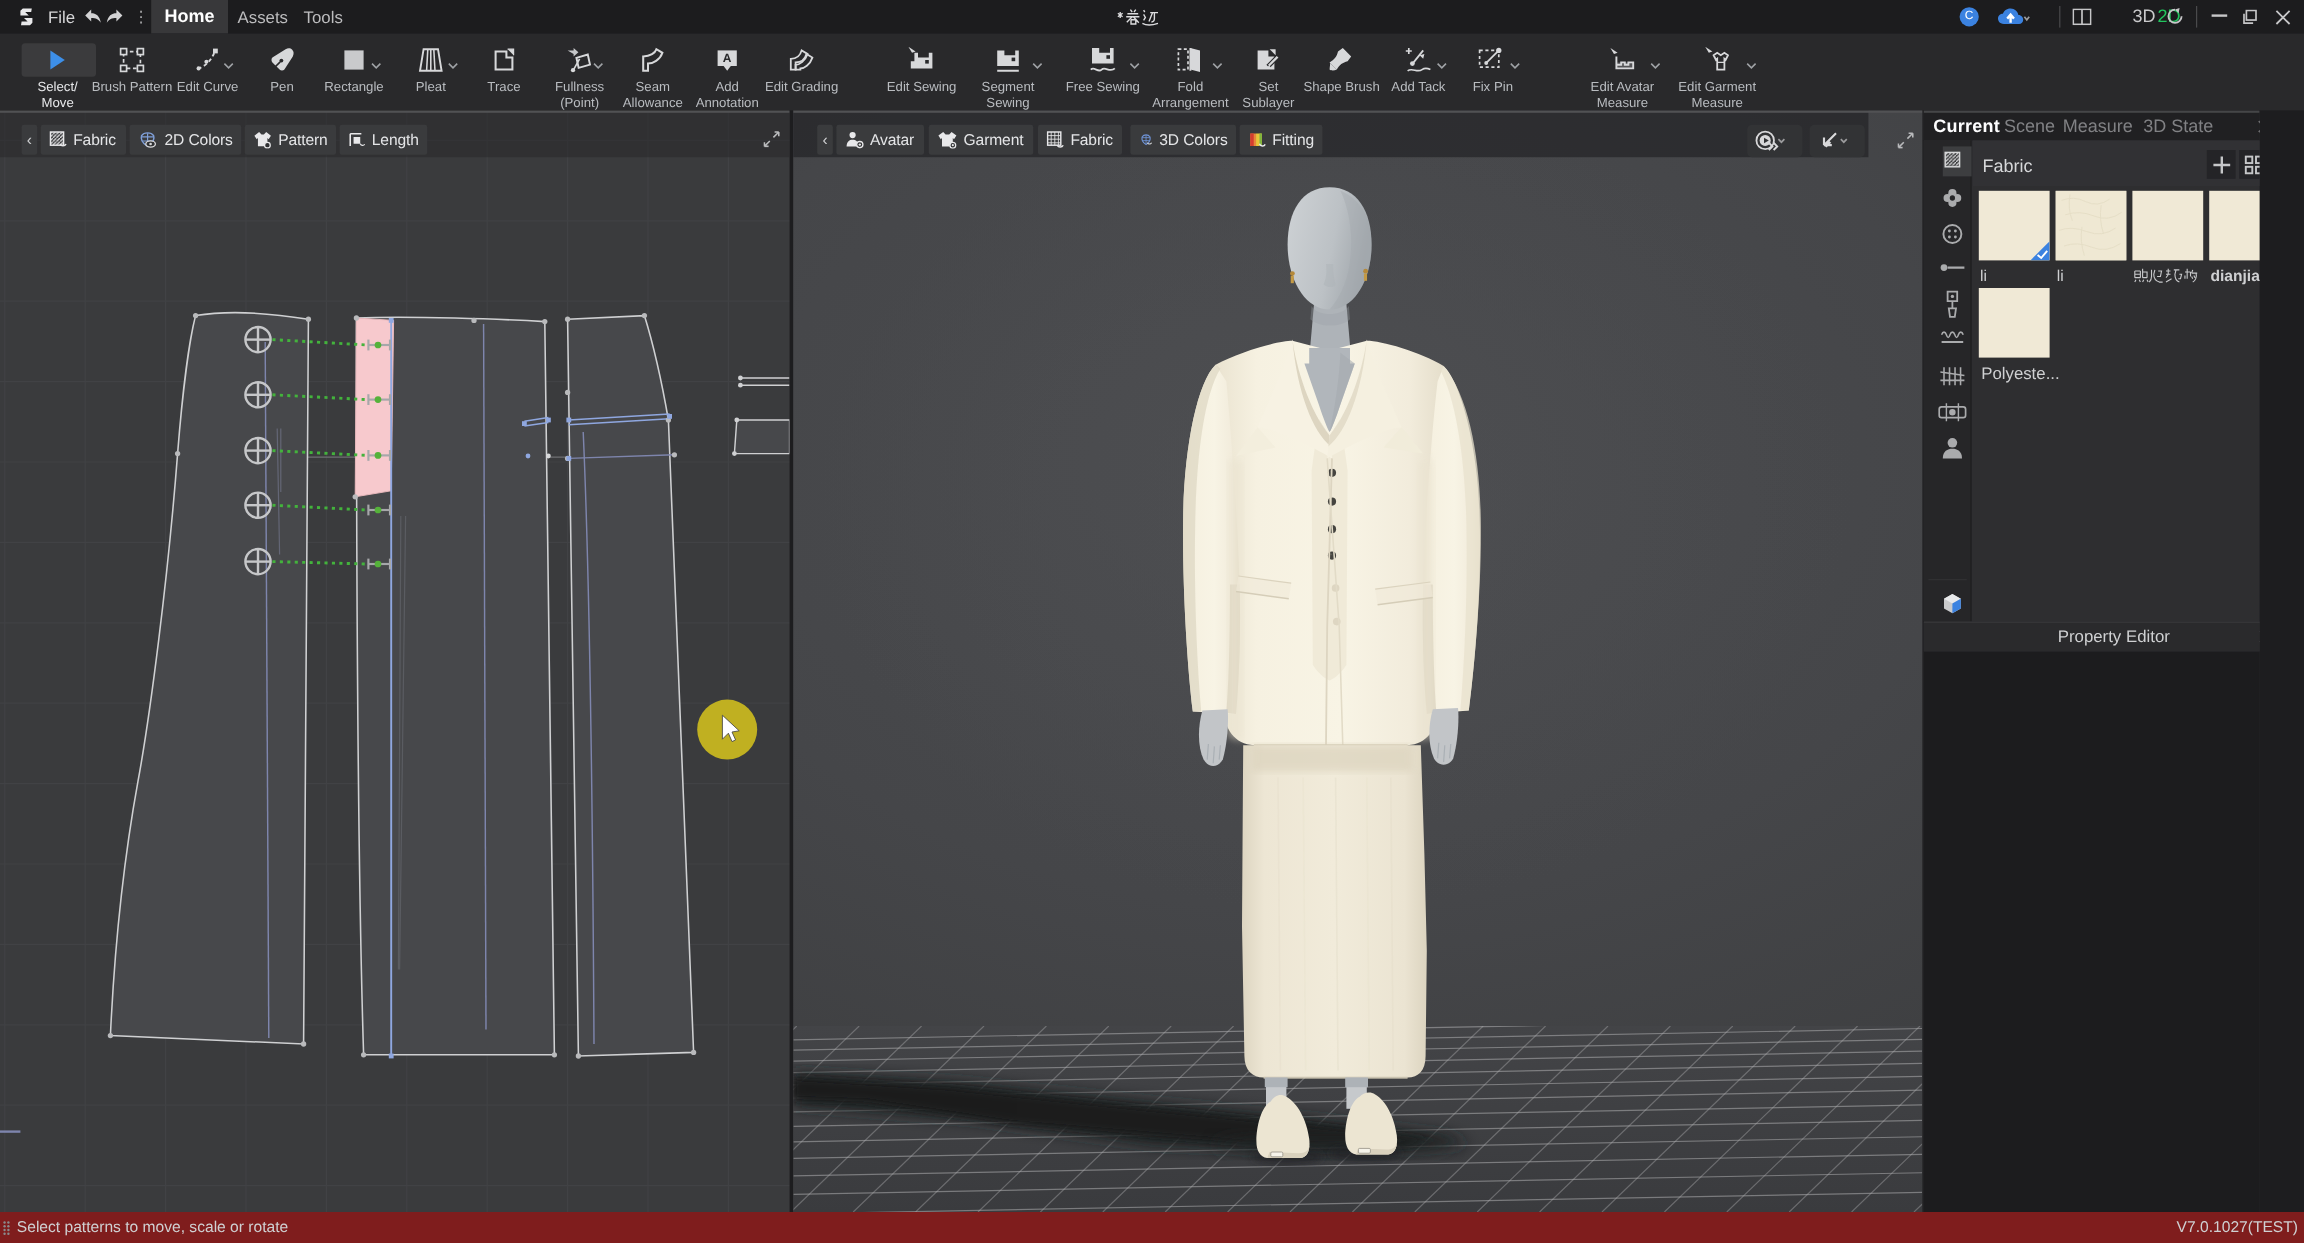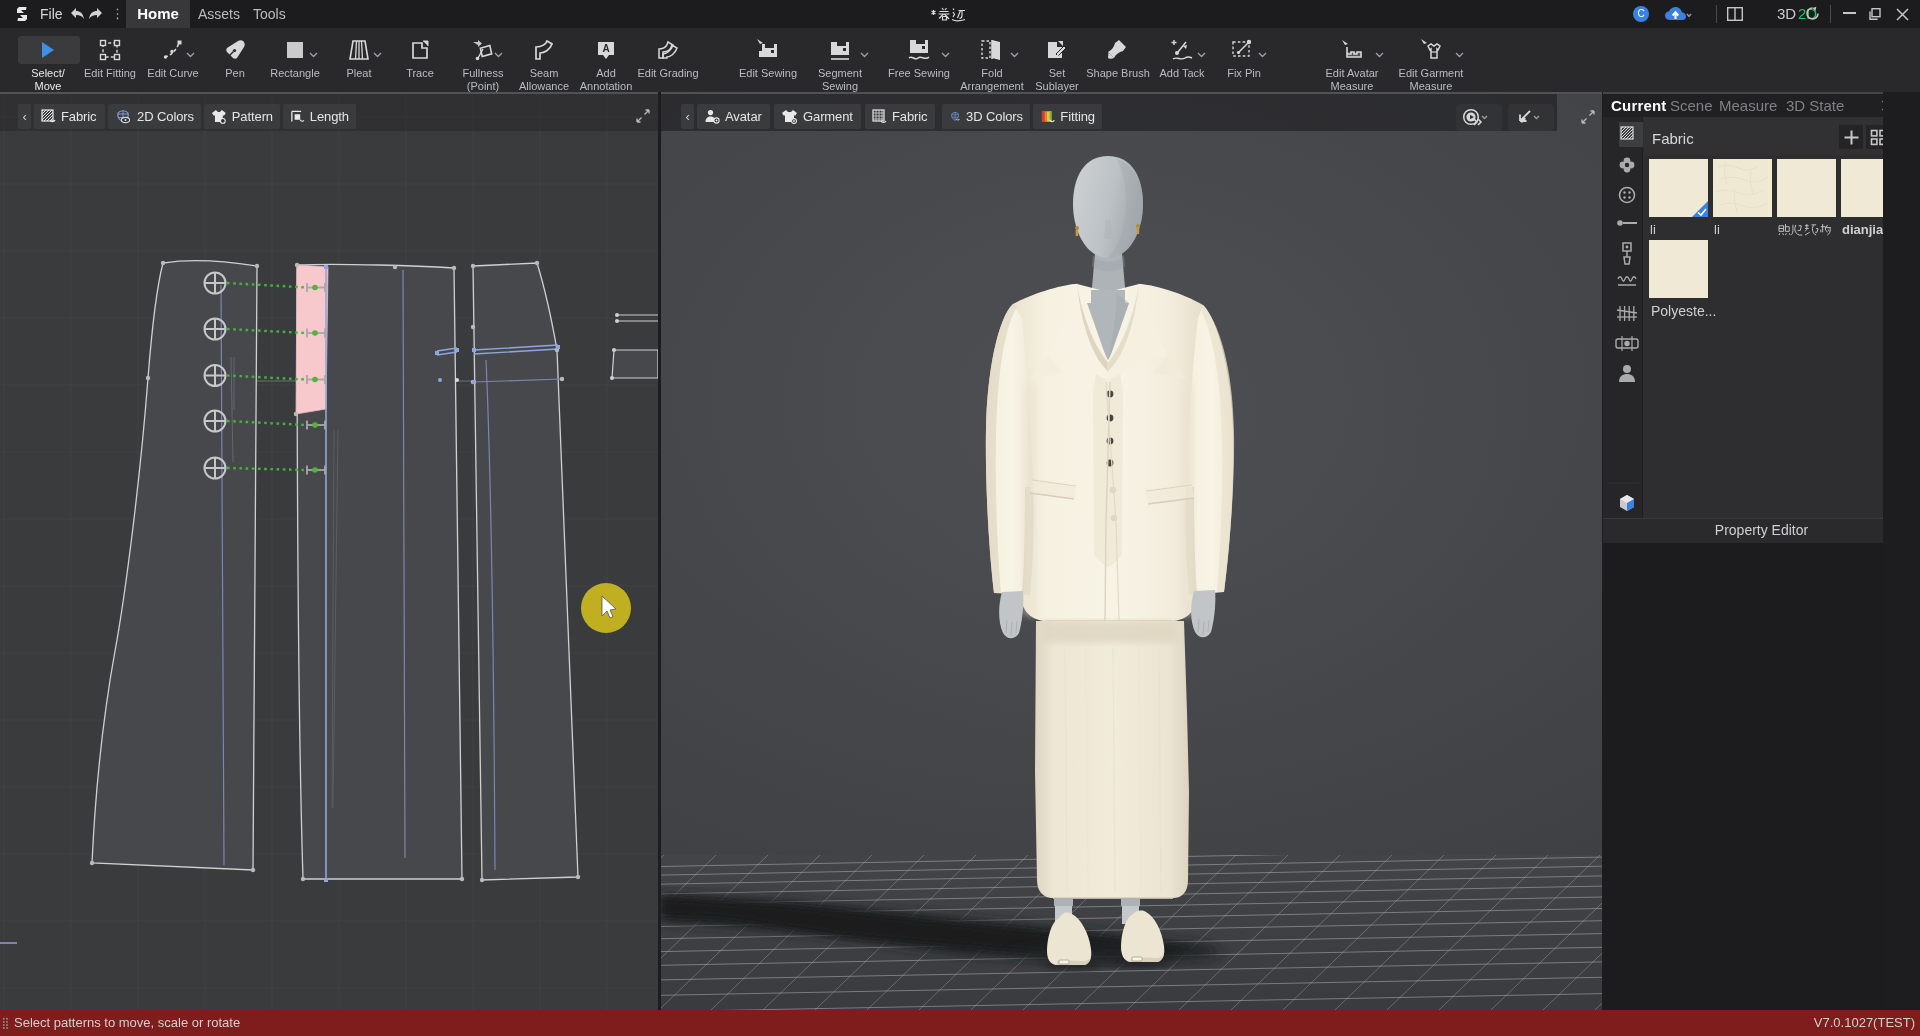--- a/index.html
+++ b/index.html
@@ -81,21 +81,21 @@
 <div class="tb" style="left:67px;width:86px;color:#b9bcc0">
       <div class="ic">
         <svg width="22" height="22" viewBox="0 0 22 22">
           <rect x="4" y="4" width="14" height="14" fill="none" stroke="#d7d8da" stroke-width="1.4" stroke-dasharray="3 2.2"></rect>
           <rect x="1.5" y="1.5" width="5" height="5" fill="#29292b" stroke="#d7d8da" stroke-width="1.4"></rect>
           <rect x="15.5" y="1.5" width="5" height="5" fill="#29292b" stroke="#d7d8da" stroke-width="1.4"></rect>
           <rect x="1.5" y="15.5" width="5" height="5" fill="#29292b" stroke="#d7d8da" stroke-width="1.4"></rect>
           <rect x="15.5" y="15.5" width="5" height="5" fill="#29292b" stroke="#d7d8da" stroke-width="1.4"></rect>
         </svg>
       </div>
-      <div>Edit Fitting</div>
+      <div>Brush Pattern</div>
     </div>
 <div class="tb" style="left:130px;width:86px;color:#b9bcc0">
       <div class="ic">
         <svg width="22" height="22" viewBox="0 0 22 22">
           <path d="M3 18 C8 17 14 12 17 4" fill="none" stroke="#d7d8da" stroke-width="1.6" stroke-dasharray="3 2.4"></path>
           <rect x="15.5" y="1.5" width="4" height="4" fill="#d7d8da"></rect>
           <circle cx="10" cy="12.5" r="1.7" fill="#d7d8da"></circle>
           <circle cx="3.5" cy="18" r="1.7" fill="#d7d8da"></circle>
         </svg>
       </div>

